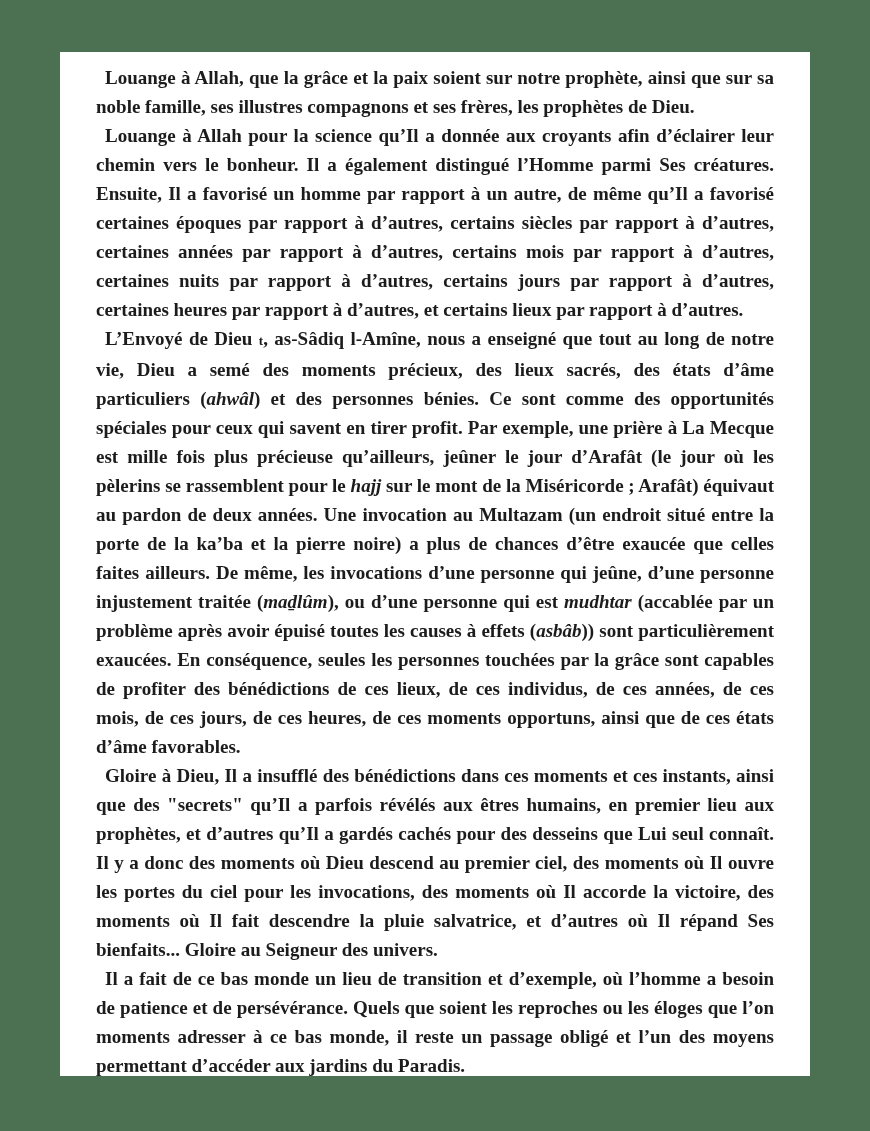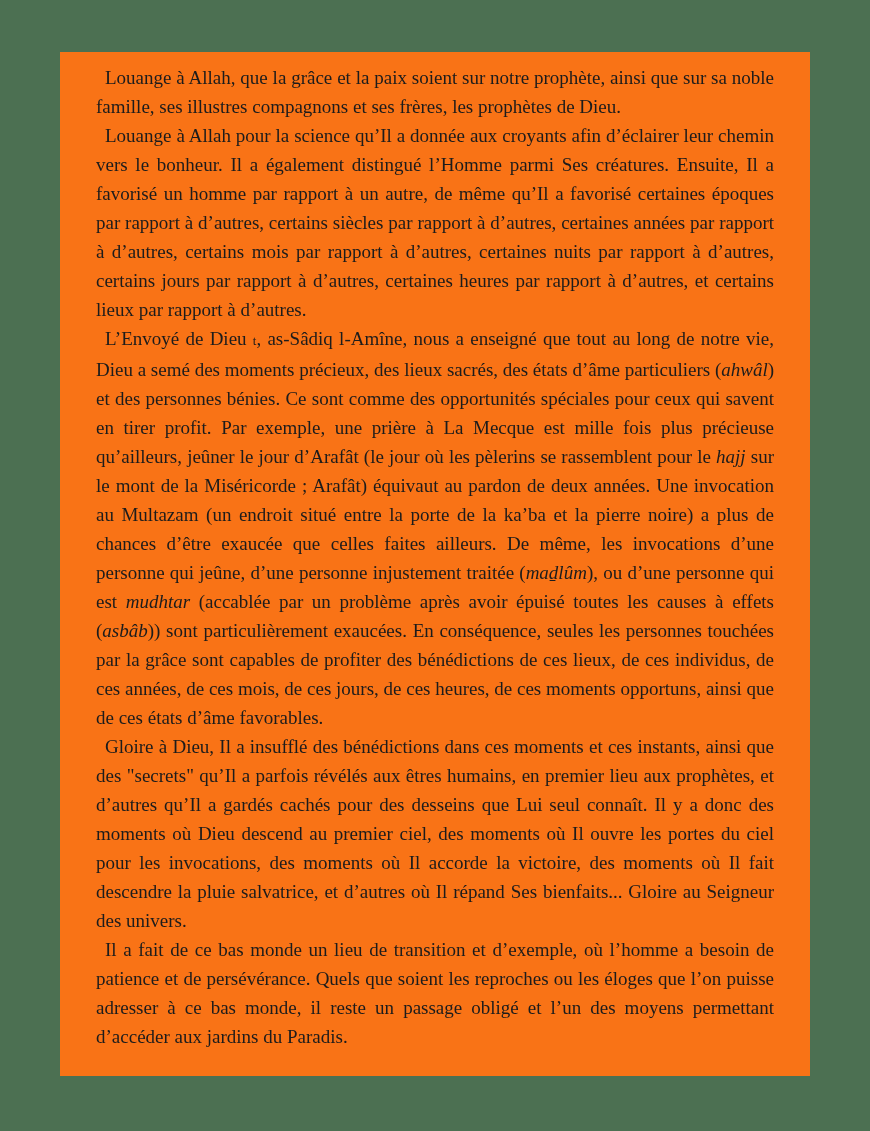--- a/index.html
+++ b/index.html
@@ -38,21 +38,21 @@
   .page-text span.i {
     font-style: italic;
   }
   .page-text span.h {
     font-size: 13px;
   }
 </style>
 </head>
 <body style="background: rgb(76, 112, 82);">
 
-<div class="page" style="background: #f97316;">
+<div class="page" style="background: #ffffff; font-weight: bold;">
   <div class="page-text">
       <p style="color: rgb(28, 28, 28);"><span>Louange à Allah, que la grâce et la paix soient sur notre prophète, ainsi que sur sa noble famille, ses illustres compagnons et ses frères, les prophètes de Dieu.</span></p>
       <p style="color: rgb(28, 28, 28);"><span>Louange à Allah pour la science qu’Il a donnée aux croyants afin d’éclairer leur chemin vers le bonheur. Il a également distingué l’Homme parmi Ses créatures. Ensuite, Il a favorisé un homme par rapport à un autre, de même qu’Il a favorisé certaines époques par rapport à d’autres, certains siècles par rapport à d’autres, certaines années par rapport à d’autres, certains mois par rapport à d’autres, certaines nuits par rapport à d’autres, certains jours par rapport à d’autres, certaines heures par rapport à d’autres, et certains lieux par rapport à d’autres.</span></p>
       <p style="color: rgb(28, 28, 28);"><span>L’Envoyé de Dieu </span><span class="h">t</span><span>, as-Sâdiq l-Amîne, nous a enseigné que tout au long de notre vie, Dieu a semé des moments précieux, des lieux sacrés, des états d’âme particuliers (</span><span class="i">ahwâl</span><span>) et des personnes bénies. Ce sont comme des opportunités spéciales pour ceux qui savent en tirer profit. Par exemple, une prière à La Mecque est mille fois plus précieuse qu’ailleurs, jeûner le jour d’Arafât (le jour où les pèlerins se rassemblent pour le </span><span class="i">hajj</span><span> sur le mont de la Miséricorde ; Arafât) équivaut au pardon de deux années. Une invocation au Multazam (un endroit situé entre la porte de la ka’ba et la pierre noire) a plus de chances d’être exaucée que celles faites ailleurs. De même, les invocations d’une personne qui jeûne, d’une personne injustement traitée (</span><span class="i">maḏlûm</span><span>), ou d’une personne qui est </span><span class="i">mudhtar</span><span> (accablée par un problème après avoir épuisé toutes les causes à effets (</span><span class="i">asbâb</span><span>)) sont particulièrement exaucées. En conséquence, seules les personnes touchées par la grâce sont capables de profiter des bénédictions de ces lieux, de ces individus, de ces années, de ces mois, de ces jours, de ces heures, de ces moments opportuns, ainsi que de ces états d’âme favorables.</span></p>
       <p style="color: rgb(28, 28, 28);"><span>Gloire à Dieu, Il a insufflé des bénédictions dans ces moments et ces instants, ainsi que des "secrets" qu’Il a parfois révélés aux êtres humains, en premier lieu aux prophètes, et d’autres qu’Il a gardés cachés pour des desseins que Lui seul connaît. Il y a donc des moments où Dieu descend au premier ciel, des moments où Il ouvre les portes du ciel pour les invocations, des moments où Il accorde la victoire, des moments où Il fait descendre la pluie salvatrice, et d’autres où Il répand Ses bienfaits... Gloire au Seigneur des univers.</span></p>
-      <p style="color: rgb(28, 28, 28);"><span>Il a fait de ce bas monde un lieu de transition et d’exemple, où l’homme a besoin de patience et de persévérance. Quels que soient les reproches ou les éloges que l’on puisse adresser à ce bas monde, il reste un passage obligé et l’un des moyens permettant d’accéder aux jardins du Paradis.</span></p>
+      <p style="color: rgb(28, 28, 28);"><span>Il a fait de ce bas monde un lieu de transition et d’exemple, où l’homme a besoin de patience et de persévérance. Quels que soient les reproches ou les éloges que l’on moments adresser à ce bas monde, il reste un passage obligé et l’un des moyens permettant d’accéder aux jardins du Paradis.</span></p>
     </div>
 </div>
 
 </body></html>

